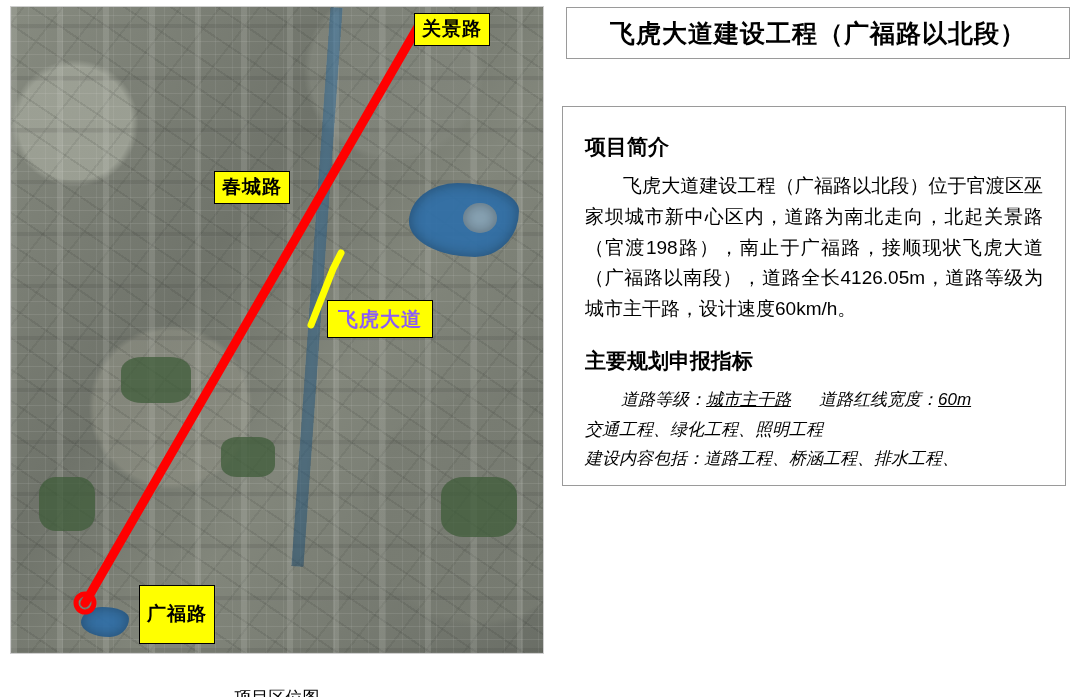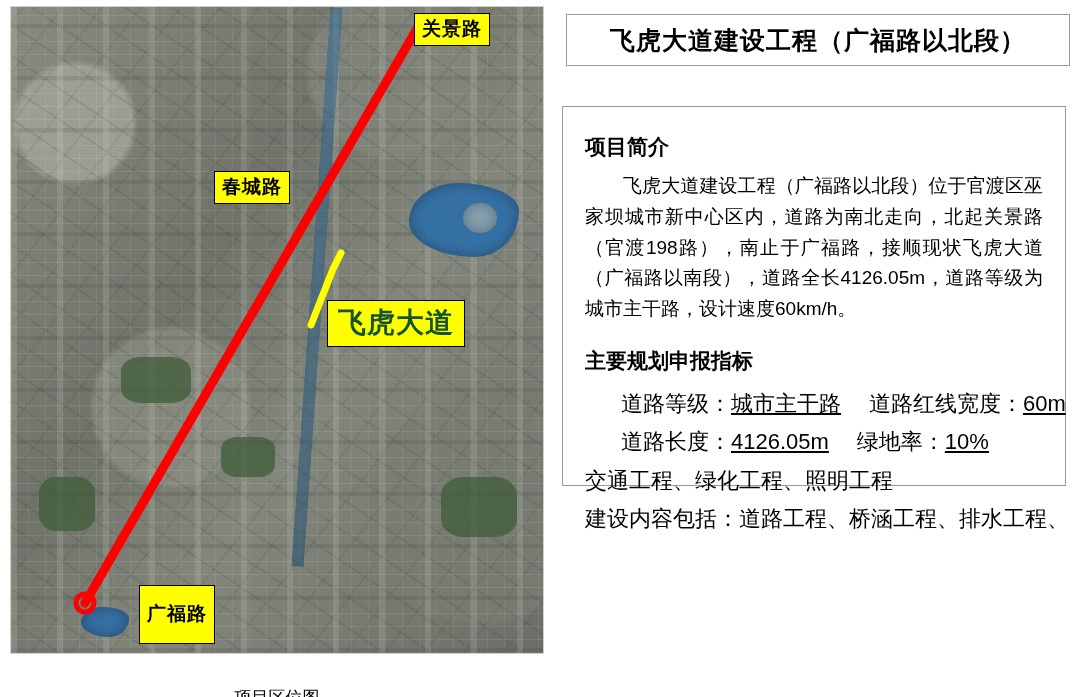--- a/index.html
+++ b/index.html
@@ -124,22 +124,22 @@
     font-size: 19px;
   }
   #label-chuncheng {
     left: 183px; top: 164px;
     padding: 5px 7px;
     font-size: 19px;
   }
   #label-feihu {
     left: 296px; top: 293px;
     padding: 7px 10px;
-    font-size: 28px;
-    color: #14532d;
+    font-size: 20px;
+    color: #8b5cf6;
   }
   #label-guangfu {
     left: 108px; top: 578px;
     padding: 18px 7px;
     font-size: 19px;
   }
   #map-caption {
     position: absolute;
     left: 0;
     top: 656px;
@@ -147,21 +147,21 @@
     text-align: center;
     font-size: 17px;
     color: #000;
     margin-top: 24px;
   }
 
   
   #title-box {
     position: absolute;
     left: 566px;
-    top: 14px;
+    top: 7px;
     width: 504px;
     height: 52px;
     border: 1px solid #9a9a9a;
     box-sizing: border-box;
     display: flex;
     align-items: center;
     justify-content: center;
     text-align: center;
   }
   #title-text {
@@ -190,24 +190,25 @@
   .para {
     font-size: 19px;
     line-height: 1.62;
     color: #000;
     text-align: justify;
     margin: 0;
   }
   .para.indent { text-indent: 2em; }
   .spacer { height: 22px; }
   .idx-row {
-    font-size: 22px;
+    font-size: 17px;
     line-height: 1.75;
     color: #000;
     white-space: nowrap;
+    font-style: italic;
   }
   .idx-row.pad { padding-left: 36px; }
   .u { text-decoration: underline; }
   .gap-lg { display: inline-block; width: 28px; }
 </style>
 </head>
 <body>
 
 <div id="page">
 
@@ -252,21 +253,18 @@
     <p class="para indent">飞虎大道建设工程（广福路以北段）位于官渡区巫家坝城市新中心区内，道路为南北走向，北起关景路（官渡198路），南止于广福路，接顺现状飞虎大道（广福路以南段），道路全长4126.05m，道路等级为城市主干路，设计速度60km/h。</p>
 
     <div class="spacer"></div>
 
     <div class="sec-head">主要规划申报指标</div>
 
     <div class="idx-row pad">
       <span>道路等级：</span><span class="u">城市主干路</span><span class="gap-lg"></span><span>道路红线宽度：</span><span class="u">60m</span>
     </div>
 
-    <div class="idx-row pad">
-      <span>道路长度：</span><span class="u">4126.05m</span><span class="gap-lg"></span><span>绿地率：</span><span class="u">10%</span>
-    </div>
 
     <div class="idx-row">交通工程、绿化工程、照明工程</div>
     <div class="idx-row">建设内容包括：道路工程、桥涵工程、排水工程、</div>
   </div>
 
 </div>
 
 </body></html>

